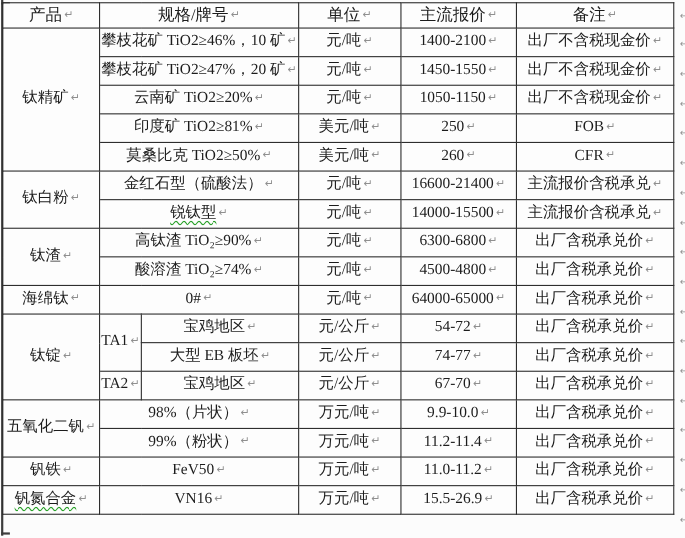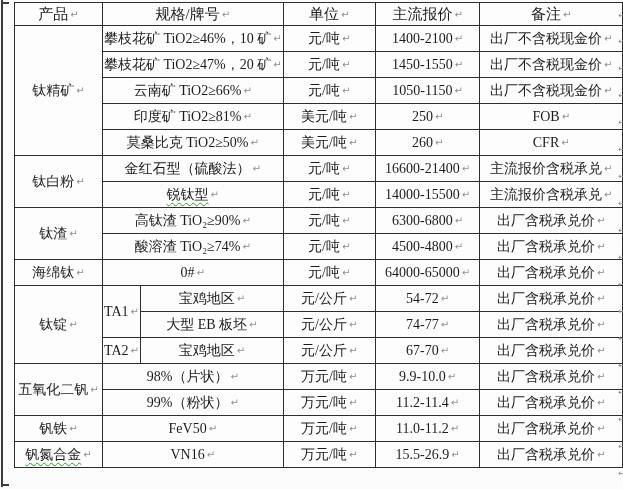--- a/index.html
+++ b/index.html
@@ -8,21 +8,21 @@
     background:#fcfcfc;color:#1c1c1c;
     font-family:"Liberation Serif","DejaVu Serif",serif;
   }
   .canvas{position:absolute;inset:0;}
   
   .edge-line{position:absolute;left:1px;top:0;width:2px;height:487px;background:#3c3c3c;}
   .sliver-top{position:absolute;left:1px;top:2px;width:8px;height:2px;background:#3c3c3c;}
   .sliver-bottom{position:absolute;left:1px;top:484px;width:8px;height:2px;background:#3c3c3c;}
 
   table.price{
-    position:absolute;left:14px;top:2px;
+    position:absolute;left:2px;top:2px;
     border-collapse:collapse;table-layout:fixed;
   }
   col.c0{width:88px}col.c1{width:37px}col.c2{width:142px}
   col.c3{width:93px}col.c4{width:105px}col.c5{width:143px}
   th,td{
     border:1.5px solid #2e2e2e;padding:0 1px;
     text-align:center;vertical-align:middle;
     font-weight:normal;font-size:14px;line-height:1;
     white-space:nowrap;overflow:hidden;background:#fdfdfd;
   }
@@ -82,21 +82,21 @@
           <td><span class="txt">1400-2100</span><span class="pmark">↵</span></td>
           <td><span class="txt">出厂不含税现金价</span><span class="pmark">↵</span></td>
         </tr>
         <tr>
           <td colspan="2"><span class="txt">攀枝花矿 TiO2≥47%，20 矿</span><span class="pmark">↵</span></td>
           <td><span class="txt">元/吨</span><span class="pmark">↵</span></td>
           <td><span class="txt">1450-1550</span><span class="pmark">↵</span></td>
           <td><span class="txt">出厂不含税现金价</span><span class="pmark">↵</span></td>
         </tr>
         <tr>
-          <td colspan="2"><span class="txt">云南矿 TiO2≥66%</span><span class="pmark">↵</span></td>
+          <td colspan="2"><span class="txt">云南矿 TiO2≥20%</span><span class="pmark">↵</span></td>
           <td><span class="txt">元/吨</span><span class="pmark">↵</span></td>
           <td><span class="txt">1050-1150</span><span class="pmark">↵</span></td>
           <td><span class="txt">出厂不含税现金价</span><span class="pmark">↵</span></td>
         </tr>
         <tr>
           <td colspan="2"><span class="txt">印度矿 TiO2≥81%</span><span class="pmark">↵</span></td>
           <td><span class="txt">美元/吨</span><span class="pmark">↵</span></td>
           <td><span class="txt">250</span><span class="pmark">↵</span></td>
           <td><span class="txt">FOB</span><span class="pmark">↵</span></td>
         </tr>

